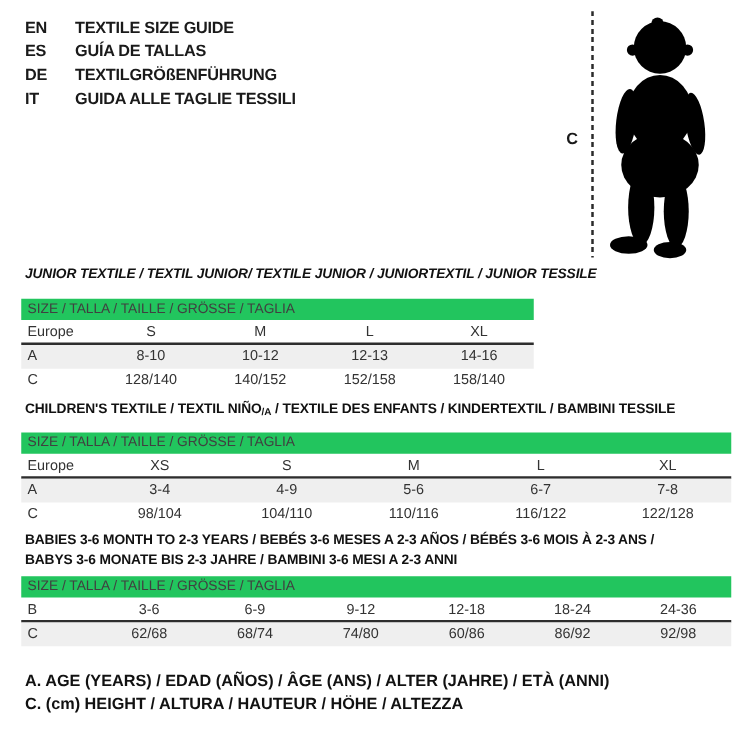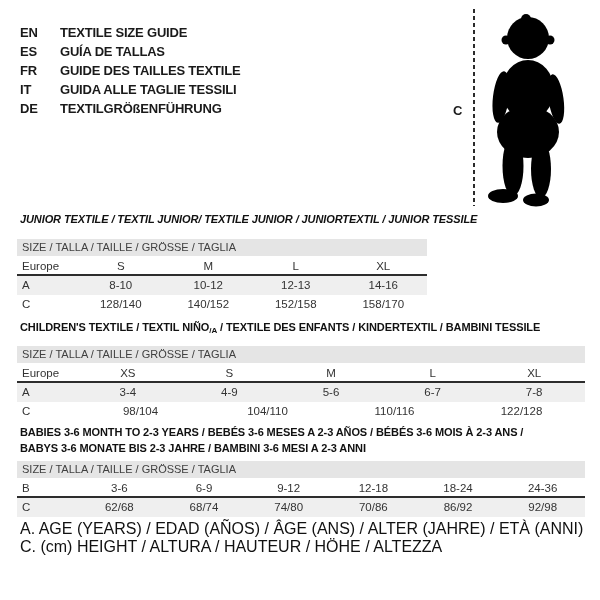--- a/index.html
+++ b/index.html
@@ -7,74 +7,70 @@
   body {
     background:#ffffff;
     font-family:"Liberation Sans", sans-serif;
     color:#1a1a1a;
     position:relative;
     overflow:hidden;
   }
   .abs { position:absolute; }
 
   
-  .lang-list { left:20px; top:23px; }
+  .lang-list { left:20px; top:12px; }
   .lang-row { display:flex; height:19px; line-height:19px; font-size:13px; font-weight:bold; letter-spacing:-0.2px; }
   .lang-code { width:40px; flex:none; }
 
   
   .dash-line {
     left:473px; top:9px; width:2px; height:197px;
     background:repeating-linear-gradient(to bottom,#2b2b2b 0 4px,transparent 4px 7px);
   }
   .c-label { left:453px; top:103px; font-size:13px; font-weight:bold; }
   .baby-svg { left:482px; top:8px; }
 
   
   .tbl-title { left:20px; font-size:11px; font-weight:bold; letter-spacing:-0.1px; line-height:15.5px; color:#111; }
   .sub { font-size:8px; vertical-align:-2px; font-weight:bold; }
 
   
   .tbl { position:absolute; font-size:11.5px; color:#333; }
   .tbl-head {
-    height:17px; line-height:17px; background:#e5e5e5; color:#404040;
+    height:17px; line-height:17px; background:#22c55e; color:#404040;
     padding-left:5px; margin-bottom:1px; font-size:11px;
   }
   .trow { display:flex; height:19px; line-height:18px; }
   .trow.first { border-bottom:2px solid #2d2d2d;justify-content:center; }
   .trow.shade { background:#efefef; }
   .tlabel { width:60px; flex:none; padding-left:5px; text-align:left; }
   .tcell { flex:1; text-align:center; }
 
   
-  .footnotes { left:20px; top:520px; font-size:16px; font-weight:normal; line-height:17.5px; color:#111; }
+  .footnotes { left:20px; top:536px; font-size:13px; font-weight:bold; line-height:17.5px; color:#111; }
 </style>
 </head>
 <body>
 
 <div class="abs lang-list">
   <div class="lang-row">
     <span class="lang-code">EN</span>
     <span>TEXTILE SIZE GUIDE</span>
   </div>
   <div class="lang-row">
     <span class="lang-code">ES</span>
     <span>GUÍA DE TALLAS</span>
   </div>
   <div class="lang-row">
-    <span class="lang-code">FR</span>
-    <span>GUIDE DES TAILLES TEXTILE</span>
+    <span class="lang-code">DE</span>
+    <span>TEXTILGRÖßENFÜHRUNG</span>
   </div>
   <div class="lang-row">
     <span class="lang-code">IT</span>
     <span>GUIDA ALLE TAGLIE TESSILI</span>
-  </div>
-  <div class="lang-row">
-    <span class="lang-code">DE</span>
-    <span>TEXTILGRÖßENFÜHRUNG</span>
   </div>
 </div>
 
 <div class="abs dash-line"></div>
 <div class="abs c-label">C</div>
 <svg class="abs baby-svg" width="96" height="200" viewBox="0 0 96 200">
   <g fill="#000000">
     <circle cx="44" cy="11" r="5"></circle>
     <circle cx="46" cy="30" r="21"></circle>
     <circle cx="24" cy="32" r="4.5"></circle>
@@ -107,21 +103,21 @@
     <span class="tcell">8-10</span>
     <span class="tcell">10-12</span>
     <span class="tcell">12-13</span>
     <span class="tcell">14-16</span>
   </div>
   <div class="trow">
     <span class="tlabel">C</span>
     <span class="tcell">128/140</span>
     <span class="tcell">140/152</span>
     <span class="tcell">152/158</span>
-    <span class="tcell">158/170</span>
+    <span class="tcell">158/140</span>
   </div>
 </div>
 
 <div class="abs tbl-title" style="top:320px;">
   <span>CHILDREN'S TEXTILE / TEXTIL NIÑO</span><span class="sub">/A</span><span> / TEXTILE DES ENFANTS / KINDERTEXTIL / BAMBINI TESSILE</span>
 </div>
 <div class="tbl" style="left:17px; top:346px; width:568px;">
   <div class="tbl-head">
     <span>SIZE / TALLA / TAILLE / GRÖSSE / TAGLIA</span>
   </div>
@@ -139,20 +135,21 @@
     <span class="tcell">4-9</span>
     <span class="tcell">5-6</span>
     <span class="tcell">6-7</span>
     <span class="tcell">7-8</span>
   </div>
   <div class="trow">
     <span class="tlabel">C</span>
     <span class="tcell">98/104</span>
     <span class="tcell">104/110</span>
     <span class="tcell">110/116</span>
+    <span class="tcell">116/122</span>
     <span class="tcell">122/128</span>
   </div>
 </div>
 
 <div class="abs tbl-title" style="top:425px;">
   <div>BABIES 3-6 MONTH TO 2-3 YEARS / BEBÉS 3-6 MESES A 2-3 AÑOS / BÉBÉS 3-6 MOIS À 2-3 ANS /</div>
   <div>BABYS 3-6 MONATE BIS 2-3 JAHRE / BAMBINI 3-6 MESI A 2-3 ANNI</div>
 </div>
 <div class="tbl" style="left:17px; top:461px; width:568px;">
   <div class="tbl-head">
@@ -165,21 +162,21 @@
     <span class="tcell">9-12</span>
     <span class="tcell">12-18</span>
     <span class="tcell">18-24</span>
     <span class="tcell">24-36</span>
   </div>
   <div class="trow shade">
     <span class="tlabel">C</span>
     <span class="tcell">62/68</span>
     <span class="tcell">68/74</span>
     <span class="tcell">74/80</span>
-    <span class="tcell">70/86</span>
+    <span class="tcell">60/86</span>
     <span class="tcell">86/92</span>
     <span class="tcell">92/98</span>
   </div>
 </div>
 
 <div class="abs footnotes">
   <div>A. AGE (YEARS) / EDAD (AÑOS) / ÂGE (ANS) / ALTER (JAHRE) / ETÀ (ANNI)</div>
   <div>C. (cm) HEIGHT / ALTURA / HAUTEUR / HÖHE / ALTEZZA</div>
 </div>
 

